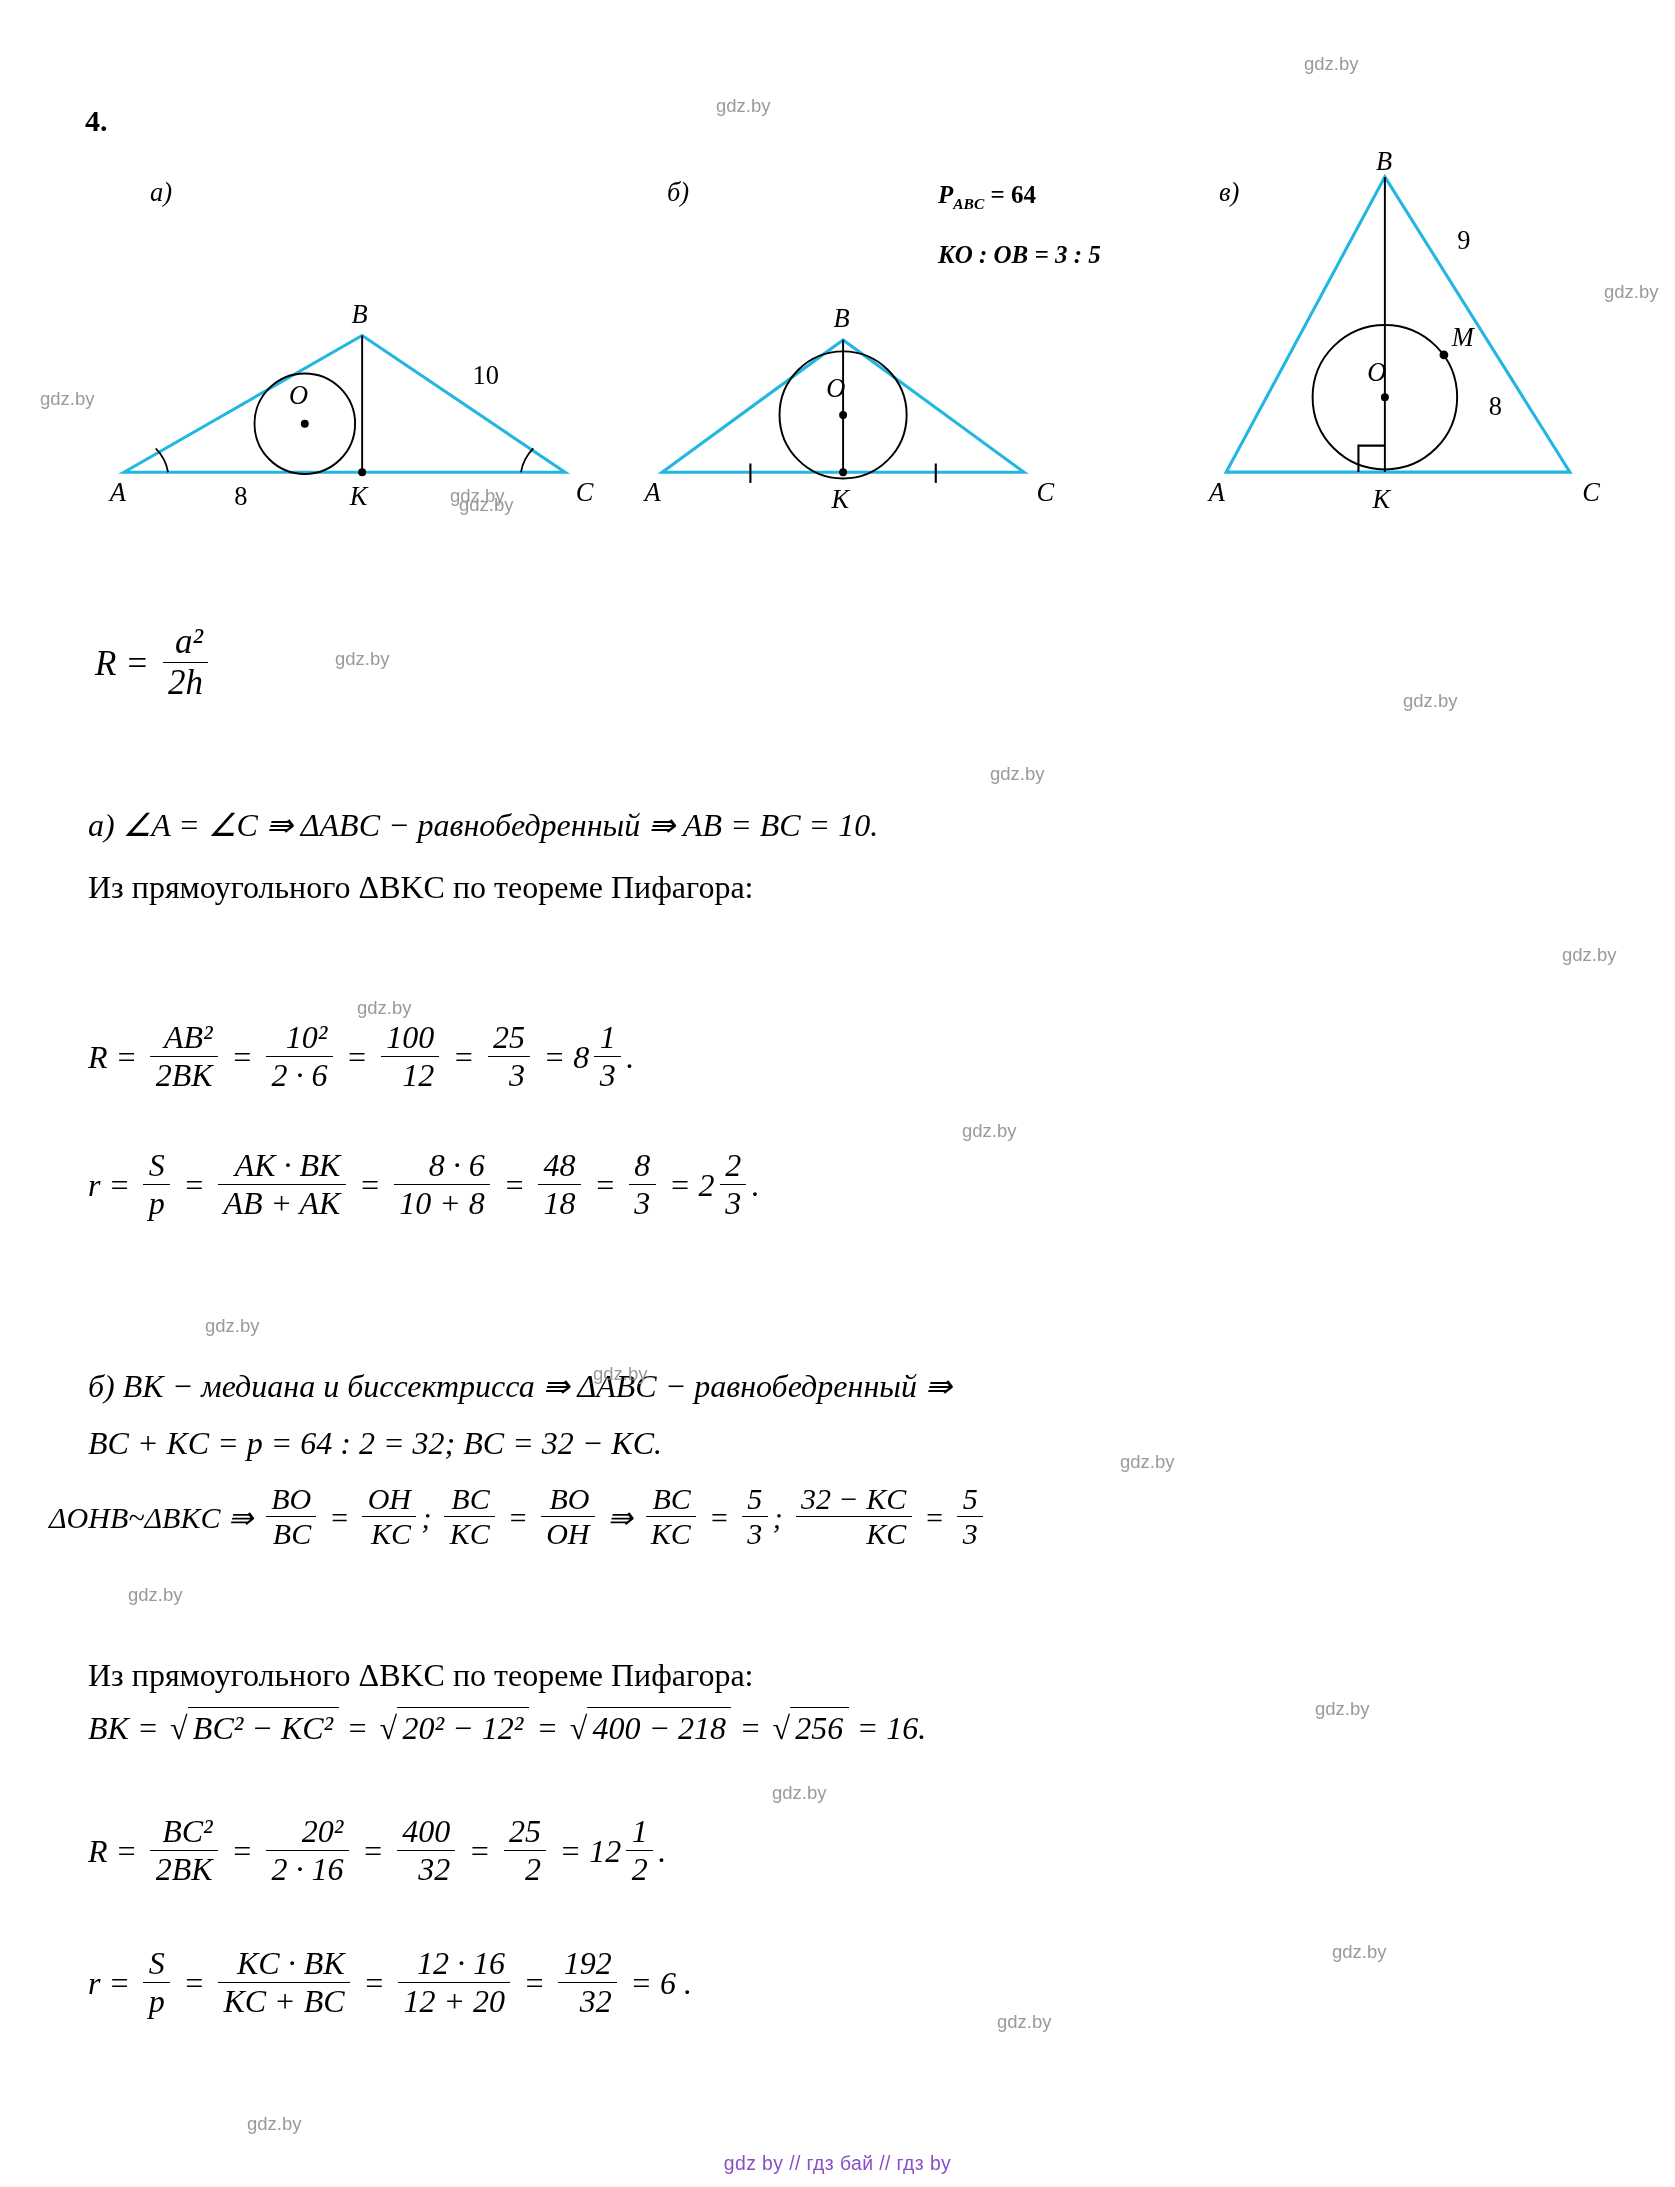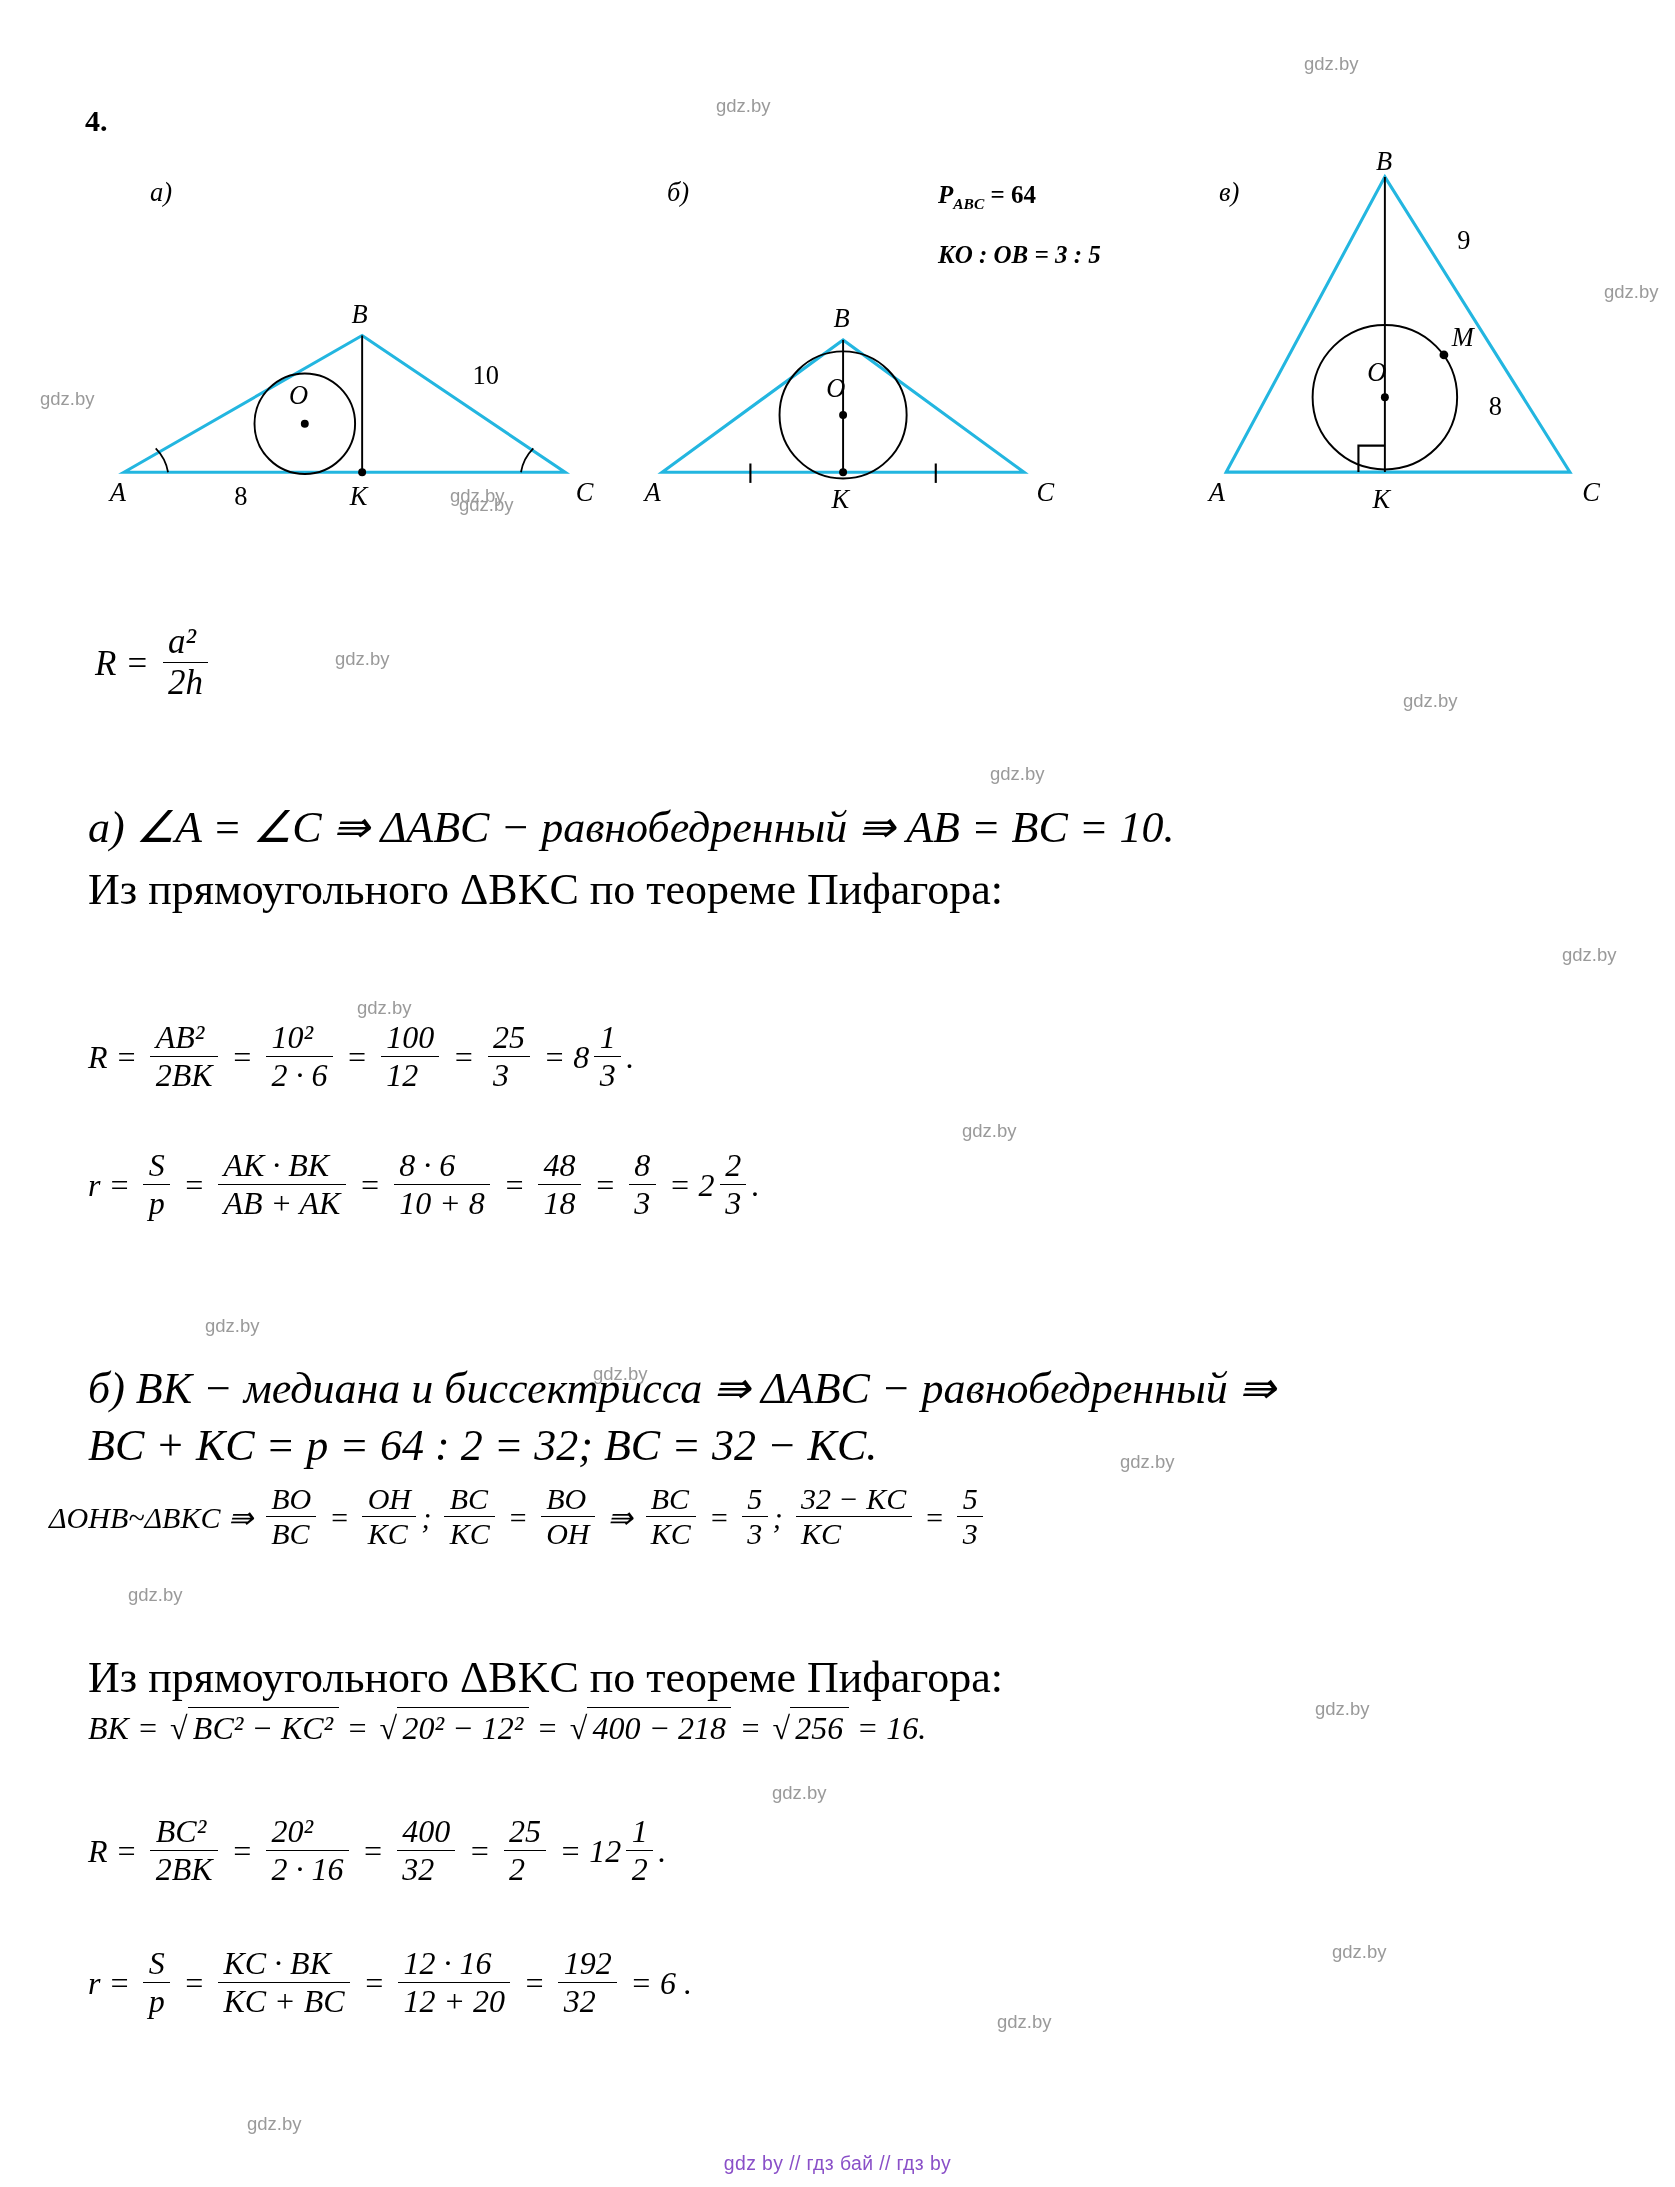--- a/index.html
+++ b/index.html
@@ -68,21 +68,21 @@
   .math {
     position: absolute;
     font-style: italic;
     font-size: 25px;
     white-space: nowrap;
   }
   
   .frac {
     display: inline-block;
     vertical-align: -0.55em;
-    text-align: left;
+    text-align: right;
     margin: 0 5.3px;
   }
   .frac .num { display: block; padding: 0 5.3px; }
   .frac .den { display: block; padding: 0 5.3px; border-top: 1.8px solid #000; }
   .sqrt {
     display: inline-block;
     position: relative;
     padding-left: 3.5px;
   }
   .sqrt > .radicand {
@@ -93,21 +93,21 @@
   .radsym { font-size: 1.0em; }
   sub.sb { font-size: 0.62em; vertical-align: sub; font-style: italic; }
   .upr { font-style: normal; }
   .blk {
     position: absolute;
     font-size: 29px;
     line-height: 1.35;
     font-style: italic;
     white-space: nowrap;
   }
-  .bigline { font-size: 44px; }
+  .bigline { font-size: 32px; margin-top: 6px; }
 </style>
 </head>
 <body>
 
 <div class="page">
 
   <div class="bottom-banner">gdz by  //  гдз бай  //  гдз by</div>
 
   <div class="task-num">4.</div>
 

